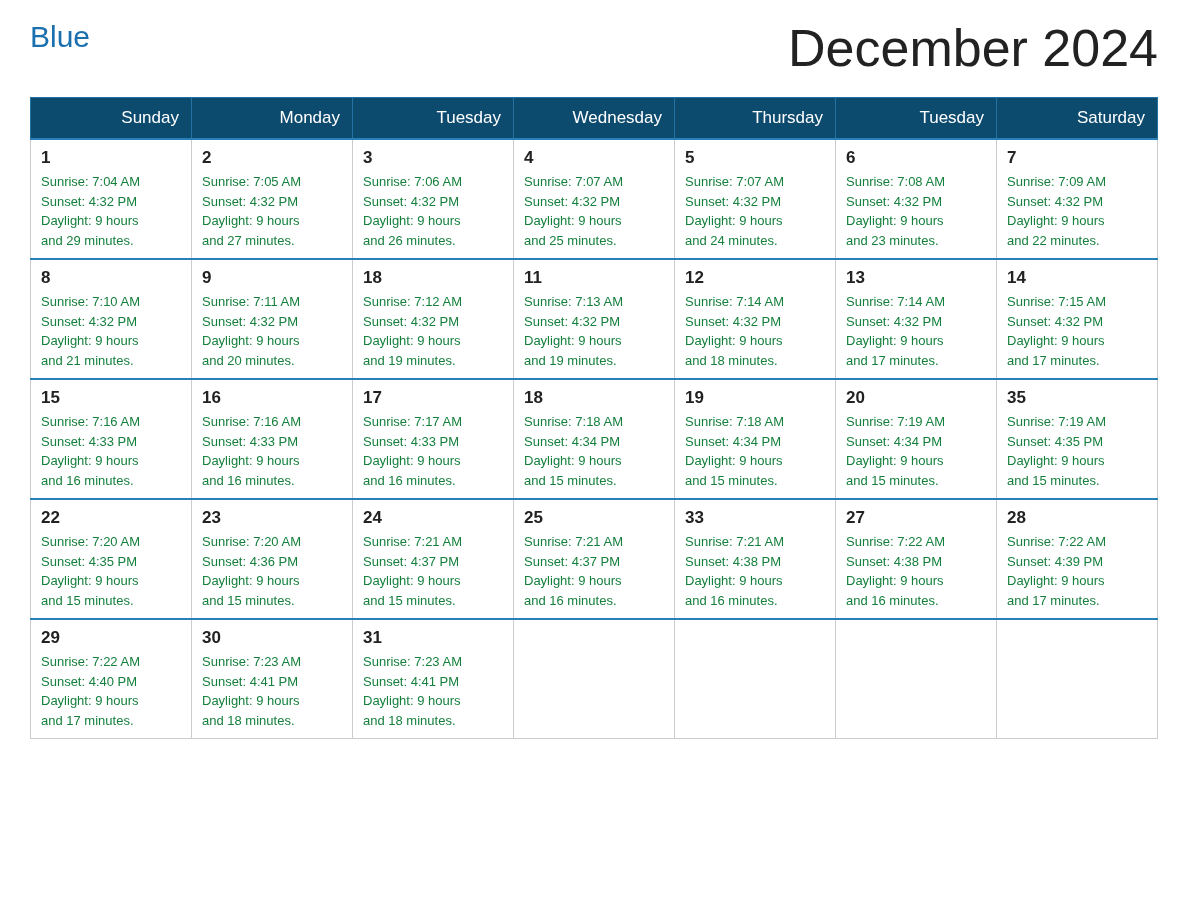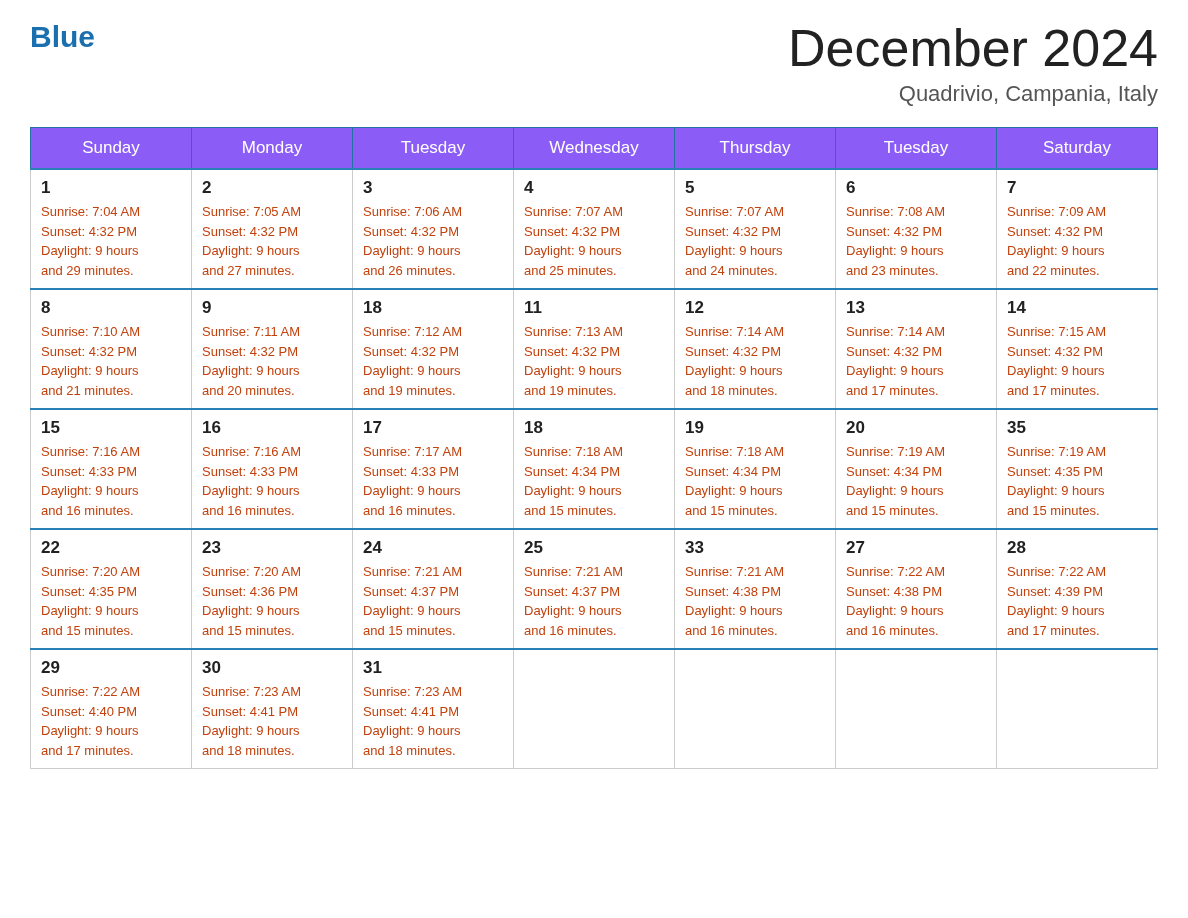--- a/index.html
+++ b/index.html
@@ -33,24 +33,24 @@
     .location-title {
       font-size: 22px;
       color: #555;
       margin-top: 4px;
     }
     .calendar {
       width: 100%;
       border-collapse: collapse;
     }
     .calendar th {
-      background-color: #8b5cf6;
+      background-color: #0c4a6e;
       color: white;
       padding: 10px 12px;
-      text-align: center;
+      text-align: right;
       font-size: 17px;
       font-weight: normal;
       border: 1px solid #2471a3;
     }
     .calendar td {
       vertical-align: top;
       padding: 8px 10px;
       border: 1px solid #ccc;
       border-top: 2px solid #2980b9;
       width: 14.28%;
@@ -59,21 +59,21 @@
     }
     .day-number {
       font-size: 17px;
       font-weight: bold;
       color: #222;
       margin-bottom: 4px;
       display: block;
     }
     .day-info {
       font-size: 13px;
-      color: #c2410c;
+      color: #15803d;
       line-height: 1.5;
     }
     .empty-cell {
       border-top: 2px solid #2980b9;
       background: #fff;
     }
     .logo-text-general {
       font-size: 30px;
       font-weight: bold;
       color: #333;
@@ -94,26 +94,25 @@
       display: flex;
       align-items: center;
     }
   </style>
 </head>
 <body>
 
 <div class="header">
   <div class="logo">
     <div>
-      <span style="font-size:30px; font-weight:bold; color:#1a6faf;">Blue</span>
+      <span style="font-size:30px; font-weight:normal; color:#1a6faf;">Blue</span>
     </div>
   </div>
   <div class="title-section">
     <div class="month-title">December 2024</div>
-    <div class="location-title">Quadrivio, Campania, Italy</div>
   </div>
 </div>
 
 <table class="calendar">
   <thead>
     <tr>
     <th>Sunday</th>
         <th>Monday</th>
         <th>Tuesday</th>
         <th>Wednesday</th>

